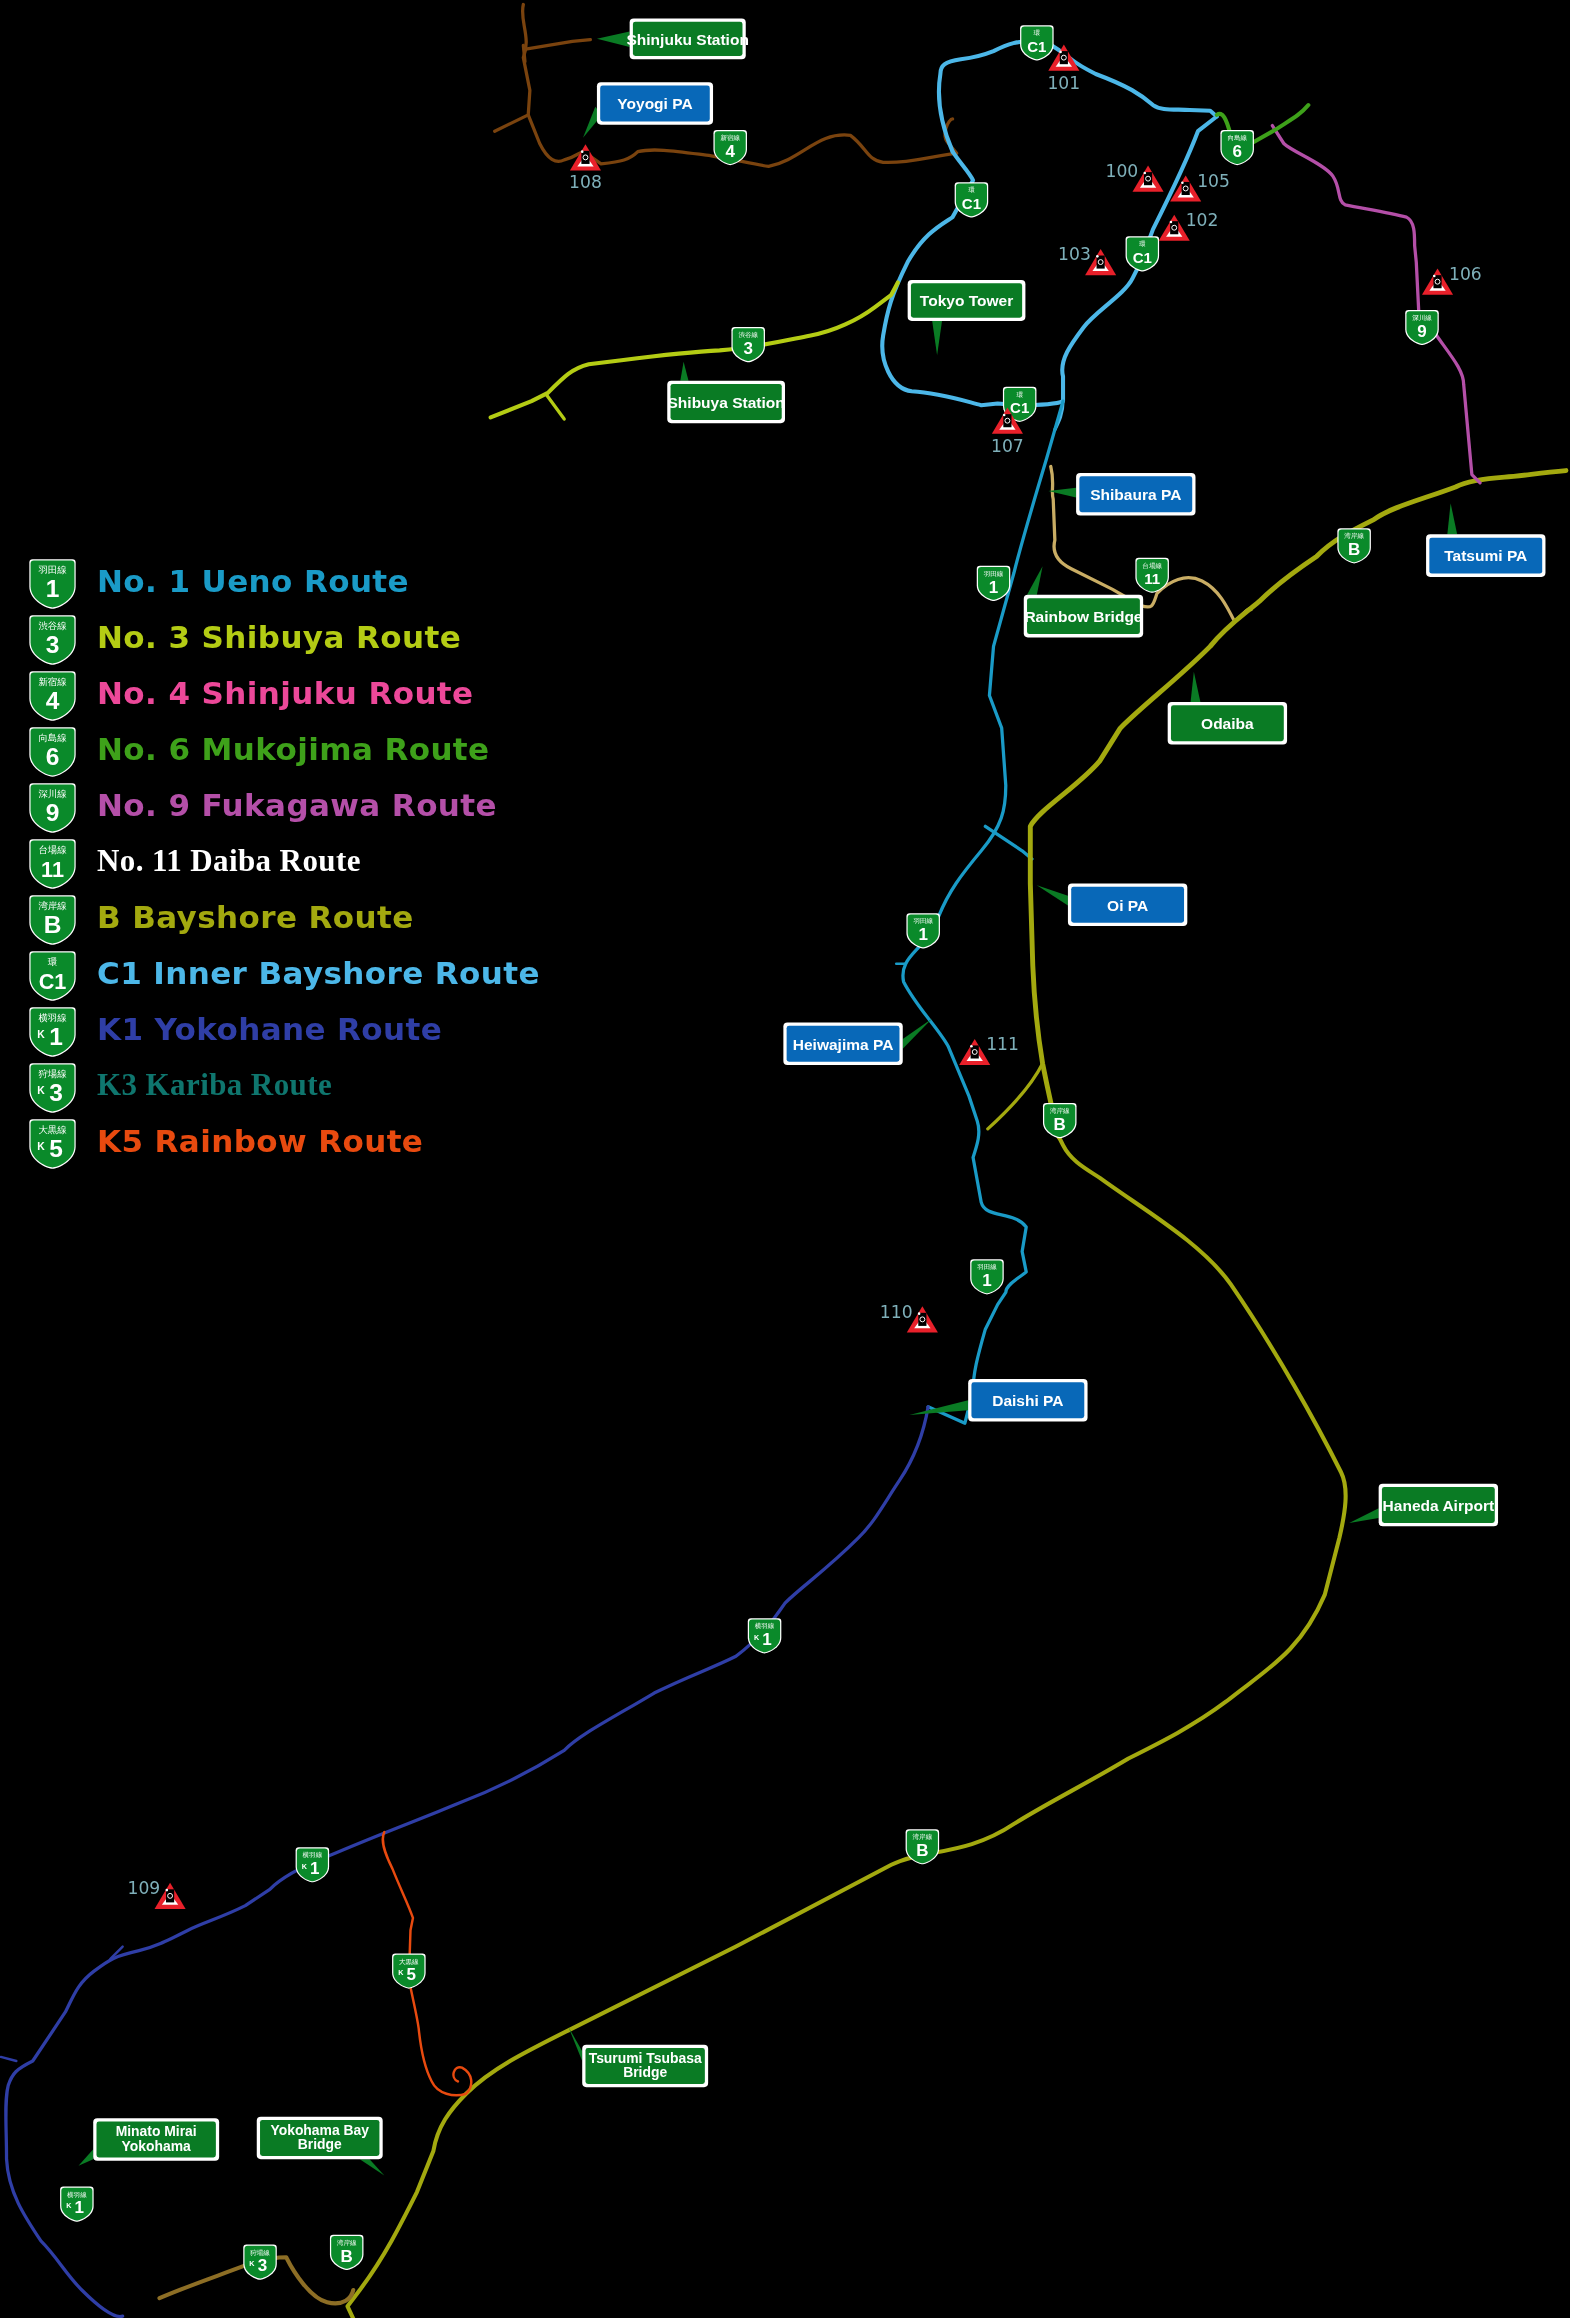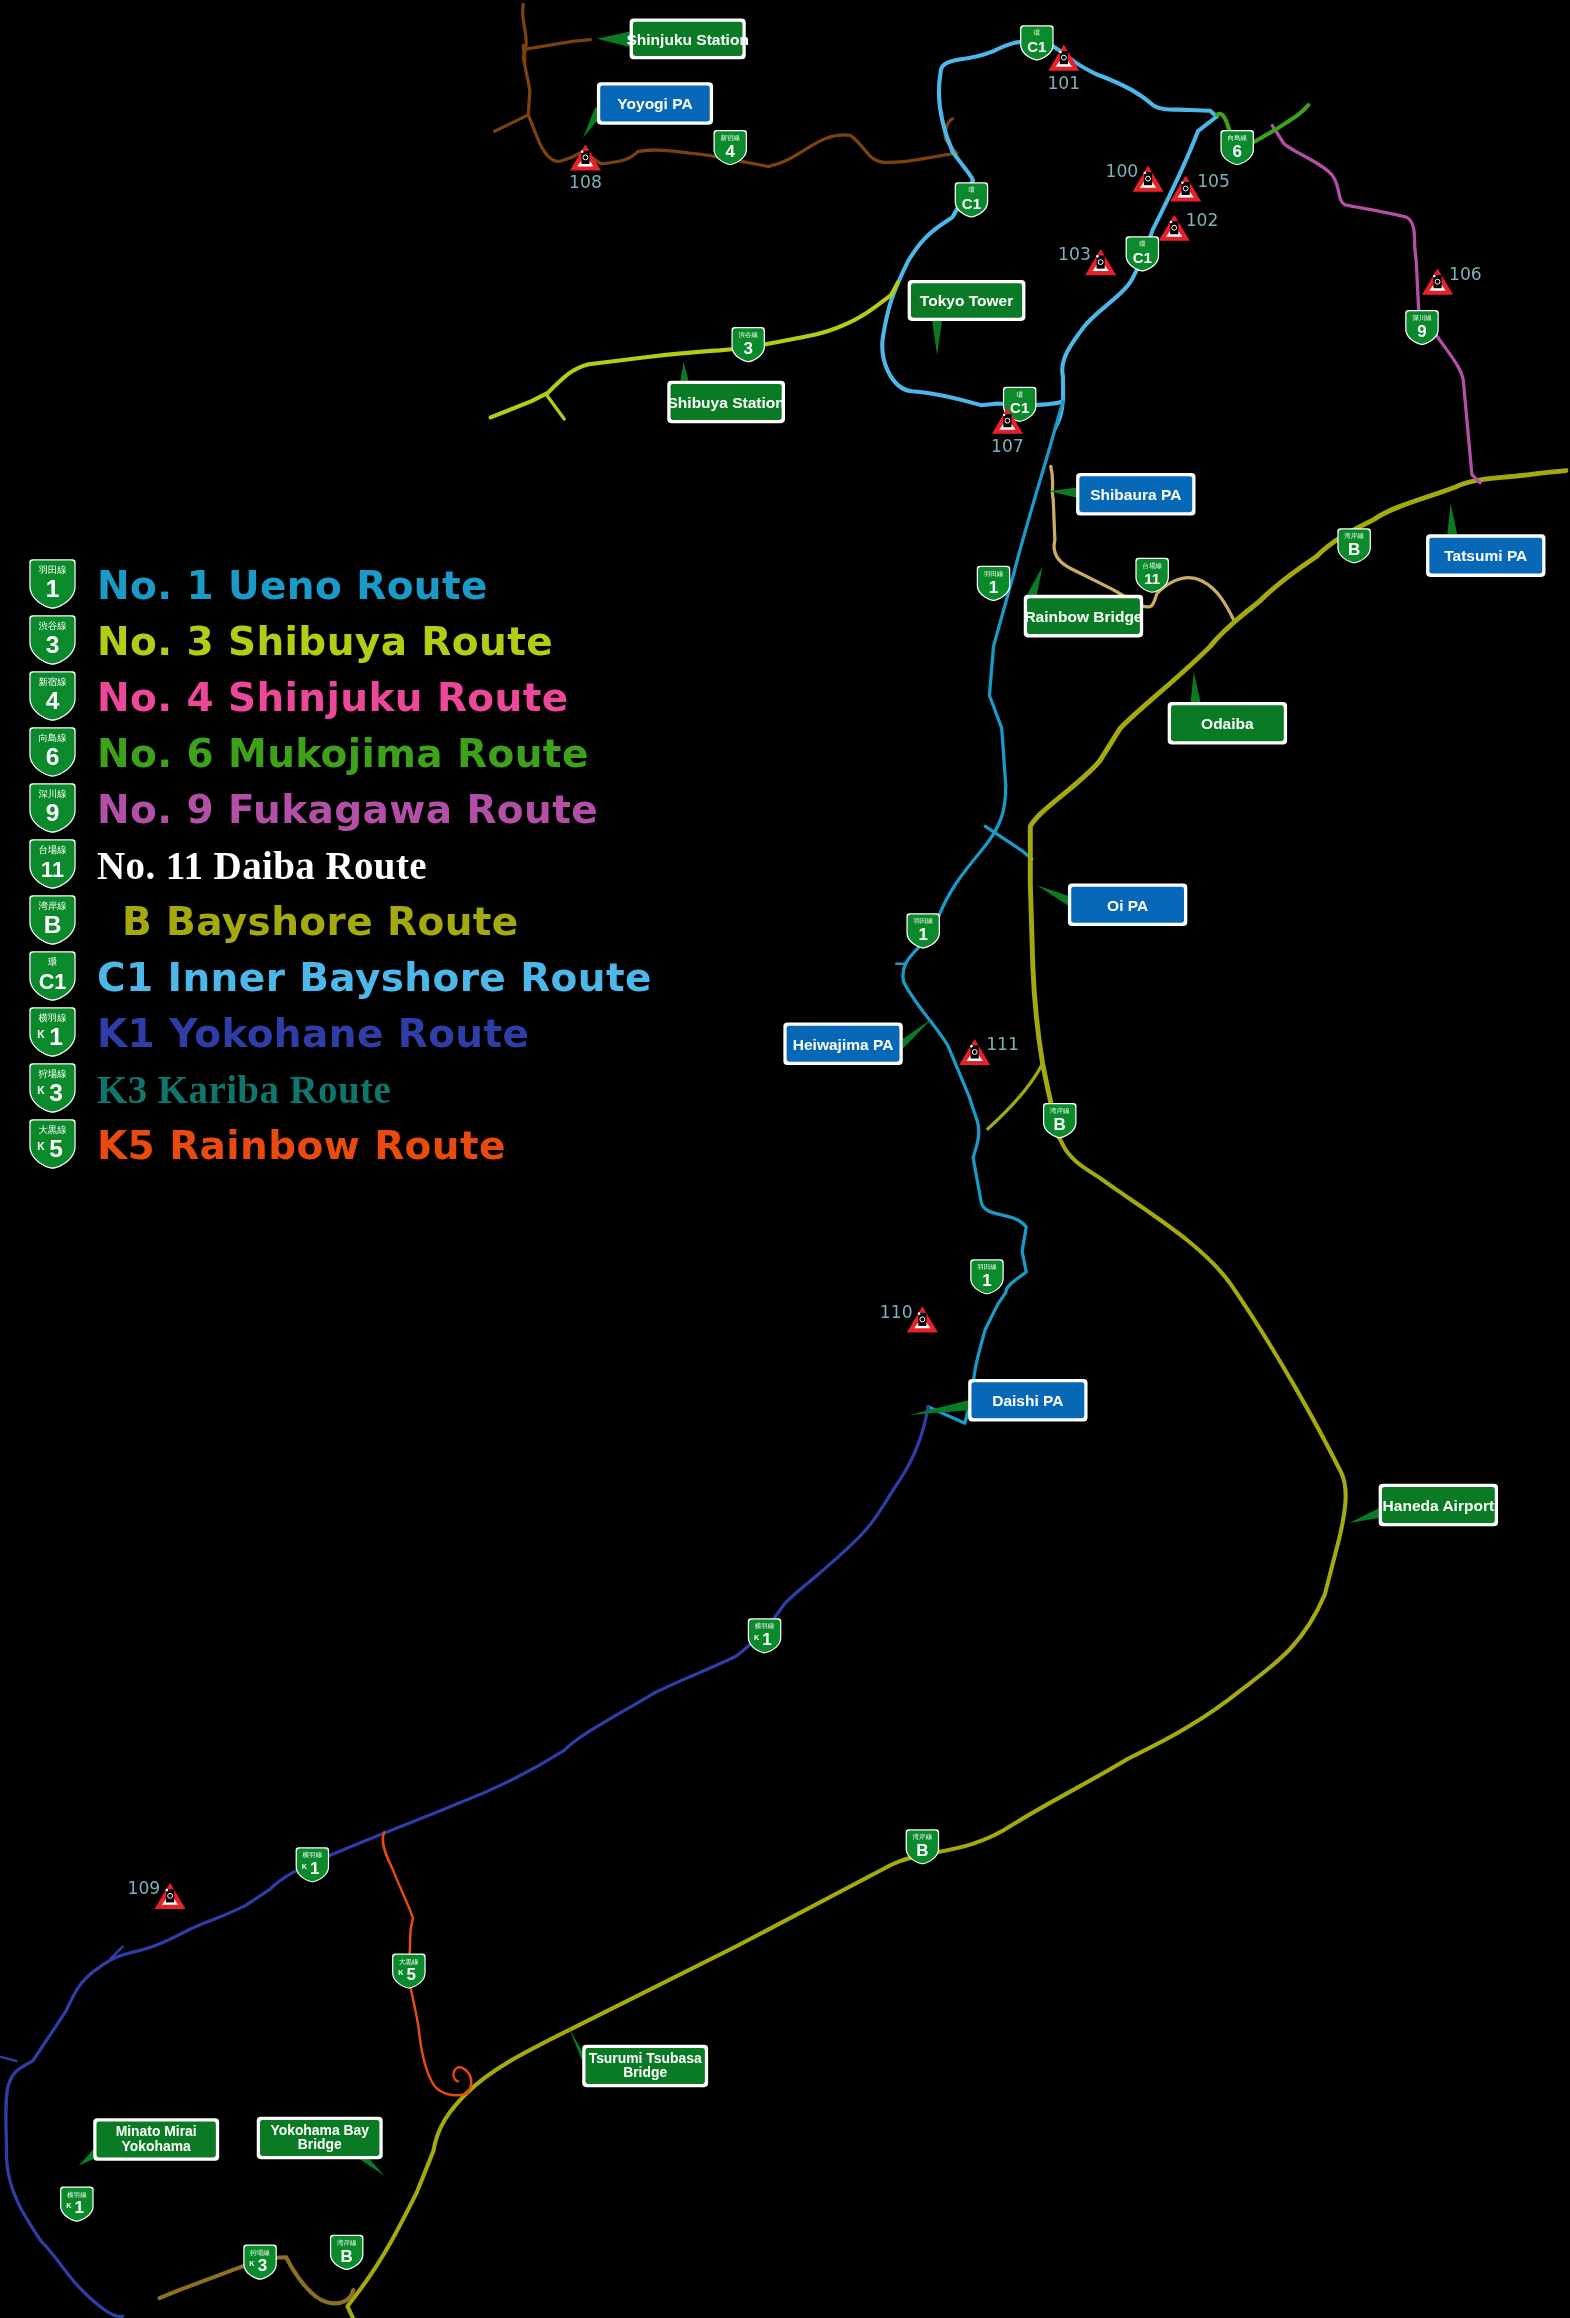--- a/index.html
+++ b/index.html
@@ -1,20 +1,20 @@
 <!DOCTYPE html>
 <html style="font-size:13px"><head>
 <meta charset="utf-8">
 <style>
   html, body { margin:0; padding:0; background:#000; }
   body { width:1570px; height:2319px; position:relative; overflow:hidden; font-family:"DejaVu Sans", sans-serif; }
   #map { position:absolute; left:0; top:0; width:1570px; height:2319px; }
   .legend { position:absolute; left:28px; top:556px; }
   .legend-row { position:relative; height:56px; display:flex; align-items:center; }
-  .legend-label { position:absolute; left:69px; top:6.5px; font-family:"DejaVu Sans", sans-serif; font-weight:bold; font-size:39px; letter-spacing:0.4px; white-space:nowrap; }
+  .legend-label { position:absolute; left:69px; top:6.5px; font-family:"DejaVu Sans", sans-serif; font-weight:bold; font-size:31px; letter-spacing:0.4px; white-space:nowrap; }
   .route { fill:none; stroke-linecap:round; stroke-linejoin:round; }
   .sign-text { font-family:"Liberation Sans", sans-serif; font-weight:bold; fill:#fff; }
   .cam-label { font-family:"DejaVu Sans", sans-serif; fill:#7fb0ba; font-size:21px; }
 </style>
 </head>
 <body>
 
 <svg id="map" viewBox="0 0 1920 2835" xmlns="http://www.w3.org/2000/svg">
   <g id="routes">
       <path class="route" d="M640 5 C 635 25, 650 45, 640 70 L 648 110 L 646 140 L 605 160" stroke="#7a430e" stroke-width="4"></path>
@@ -433,21 +433,21 @@
     </div>
     <div class="legend-row">
       <svg width="49" height="52" viewBox="0 0 60 64">
         <g>
           <path d="M5.5 1.5 H54.5 Q58.5 1.5 58.5 5.5 V35.050000000000004 C58.5 53.35, 35.699999999999996 62.5, 30 62.5 C24.3 62.5, 1.5 53.35, 1.5 35.050000000000004 V5.5 Q1.5 1.5 5.5 1.5 Z" fill="#fff"></path>
           <path d="M7 3 H53 Q57 3 57 7 V34.900000000000006 C57 52.3, 35.4 61, 30 61 C24.6 61, 3 52.3, 3 34.900000000000006 V7 Q3 3 7 3 Z" fill="#0a8a2a"></path>
           <text x="30" y="18.66" text-anchor="middle" font-size="11.600000000000001" fill="#fff" font-family="&quot;DejaVu Sans&quot;, sans-serif">湾岸線</text>
           <text x="30" y="48.24" text-anchor="middle" font-size="30.16" class="sign-text">B</text>
         </g>
       </svg>
-      <span class="legend-label" style="color: rgb(163, 169, 15); margin-left: 25px;">B Bayshore Route</span>
+      <span class="legend-label" style="color: rgb(163, 169, 15);">B Bayshore Route</span>
     </div>
     <div class="legend-row">
       <svg width="49" height="52" viewBox="0 0 60 64">
         <g>
           <path d="M5.5 1.5 H54.5 Q58.5 1.5 58.5 5.5 V35.050000000000004 C58.5 53.35, 35.699999999999996 62.5, 30 62.5 C24.3 62.5, 1.5 53.35, 1.5 35.050000000000004 V5.5 Q1.5 1.5 5.5 1.5 Z" fill="#fff"></path>
           <path d="M7 3 H53 Q57 3 57 7 V34.900000000000006 C57 52.3, 35.4 61, 30 61 C24.6 61, 3 52.3, 3 34.900000000000006 V7 Q3 3 7 3 Z" fill="#0a8a2a"></path>
           <text x="30" y="18.66" text-anchor="middle" font-size="11.600000000000001" fill="#fff" font-family="&quot;DejaVu Sans&quot;, sans-serif">環</text>
           <text x="30" y="48.24" text-anchor="middle" font-size="26.68" class="sign-text">C1</text>
         </g>
       </svg>

